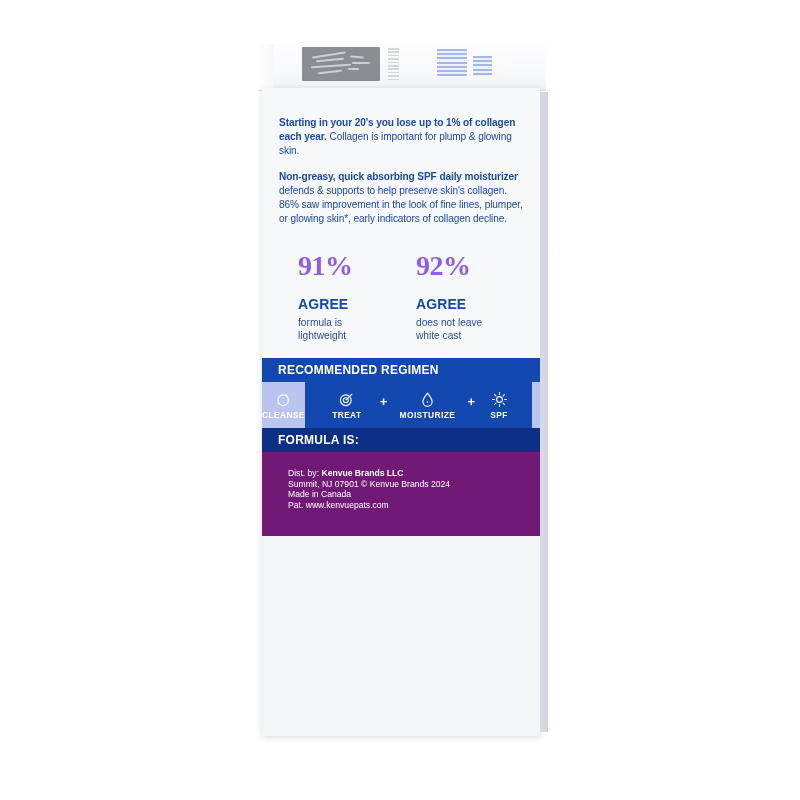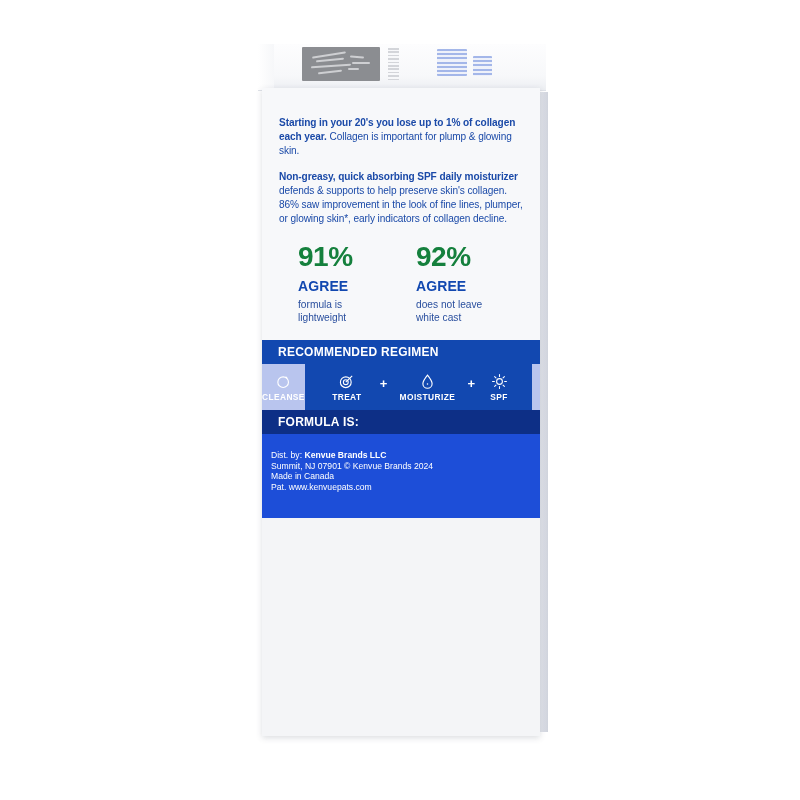--- a/index.html
+++ b/index.html
@@ -138,37 +138,38 @@
     background: #f7f8fa;
     padding: 20px 0 16px 0;
   }
   .stat-row {
     display: flex;
     padding-left: 36px;
   }
   .stat-row + .stat-row { margin-top: 26px; }
   .stat-col { width: 118px; }
   .stat-big {
-    color: #15803d;
+    color: #8b5cf6;
     font-weight: bold;
     font-size: 34px;
     line-height: 32px;
     letter-spacing: -0.5px;
+    font-family: Liberation Serif, serif;
   }
   .stat-pct {
     font-size: 28px;
     line-height: 28px;
   }
   .stat-unit {
     color: #1248b0;
     font-weight: bold;
     font-size: 14px;
     line-height: 16px;
     letter-spacing: 0.1px;
-    margin-top: 7px;
+    margin-top: 16px;
   }
   .stat-desc {
     color: #2a4f9e;
     font-size: 10.2px;
     line-height: 13px;
     margin-top: 4px;
   }
 
   
   #regimen-band {
@@ -228,22 +229,22 @@
     margin: 0;
   }
   .formula-text b { font-weight: bold; }
   .footnote {
     color: #ffffff;
     font-size: 8.6px;
     line-height: 12px;
     margin: 12px 0 0 0;
   }
   #legal {
-    background: #1d4ed8;
-    padding: 16px 17px 26px 9px;
+    background: #701a75;
+    padding: 16px 17px 26px 26px;
     box-sizing: border-box;
   }
   .legal-text {
     color: #ffffff;
     font-size: 8.6px;
     line-height: 10.6px;
     margin: 0;
   }
   .legal-text b { font-weight: bold; }
 </style>

